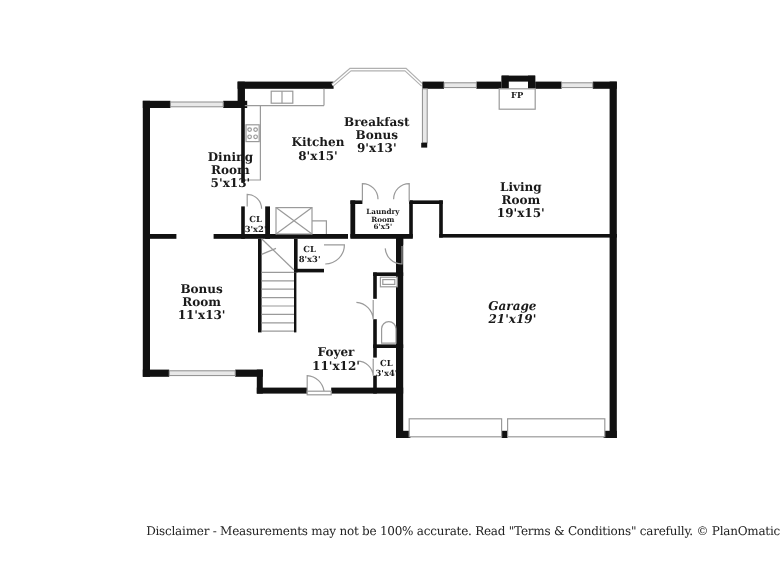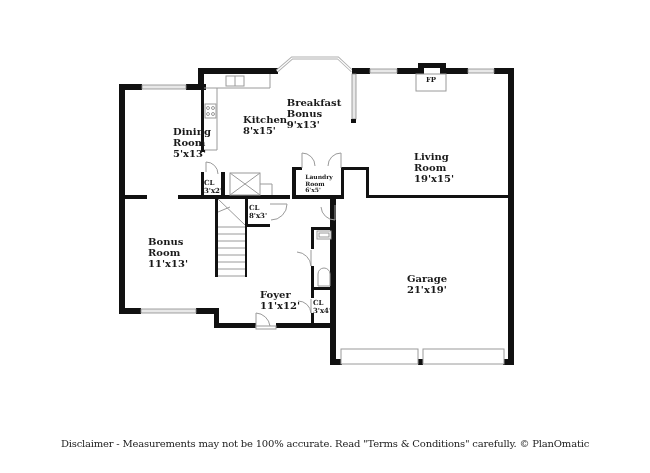--- a/index.html
+++ b/index.html
@@ -7,34 +7,34 @@
     #plan { position: absolute; left: 0; top: 0; width: 650px; height: 473px; }
     .wall { fill: #111111; }
     .gray { stroke: #9a9a9a; stroke-width: 1; fill: #ffffff; }
     .gray-line { stroke: #9a9a9a; stroke-width: 1; fill: none; }
     .window { fill: #e8e8e8; stroke: #8a8a8a; stroke-width: 0.8; }
     .label {
       position: absolute;
       font-family: "DejaVu Serif", "Liberation Serif", serif;
       font-weight: bold;
       color: #1a1a1a;
-      text-align: left;
+      text-align: center;
       line-height: 1.1;
       transform: translateX(-50%);
       white-space: nowrap;
     }
     .lg { font-size: 10px; }
     .sm { font-size: 7px; }
     .xs { font-size: 6px; }
     .label span { display: block; }
     #disclaimer {
       position: absolute;
       left: 0; width: 650px;
       top: 438px;
-      text-align: center;
+      text-align: right;
       font-family: "DejaVu Serif", "Liberation Serif", serif;
       font-size: 10px;
       color: #222222;
       letter-spacing: -0.2px;
     }
   </style>
 </head>
 <body>
 
 <svg id="plan" viewBox="0 0 650 473" xmlns="http://www.w3.org/2000/svg">
@@ -229,21 +229,21 @@
   <span>11'x13'</span>
 </div>
 <div class="label lg" style="left:280px; top:289px;">
   <span>Foyer</span>
   <span>11'x12'</span>
 </div>
 <div class="label sm" style="left:322px; top:299px;">
   <span>CL</span>
   <span>3'x4'</span>
 </div>
-<div class="label lg" style="left:427px; top:273px;">
+<div class="label lg" style="left:427px; top:250px;font-style:italic;">
   <span>Garage</span>
   <span>21'x19'</span>
 </div>
 <div class="label sm" style="left:431px; top:76px;">
   <span>FP</span>
 </div>
 
 <div id="disclaimer">Disclaimer - Measurements may not be 100% accurate. Read "Terms &amp; Conditions" carefully. © PlanOmatic</div>
 
 </body></html>

